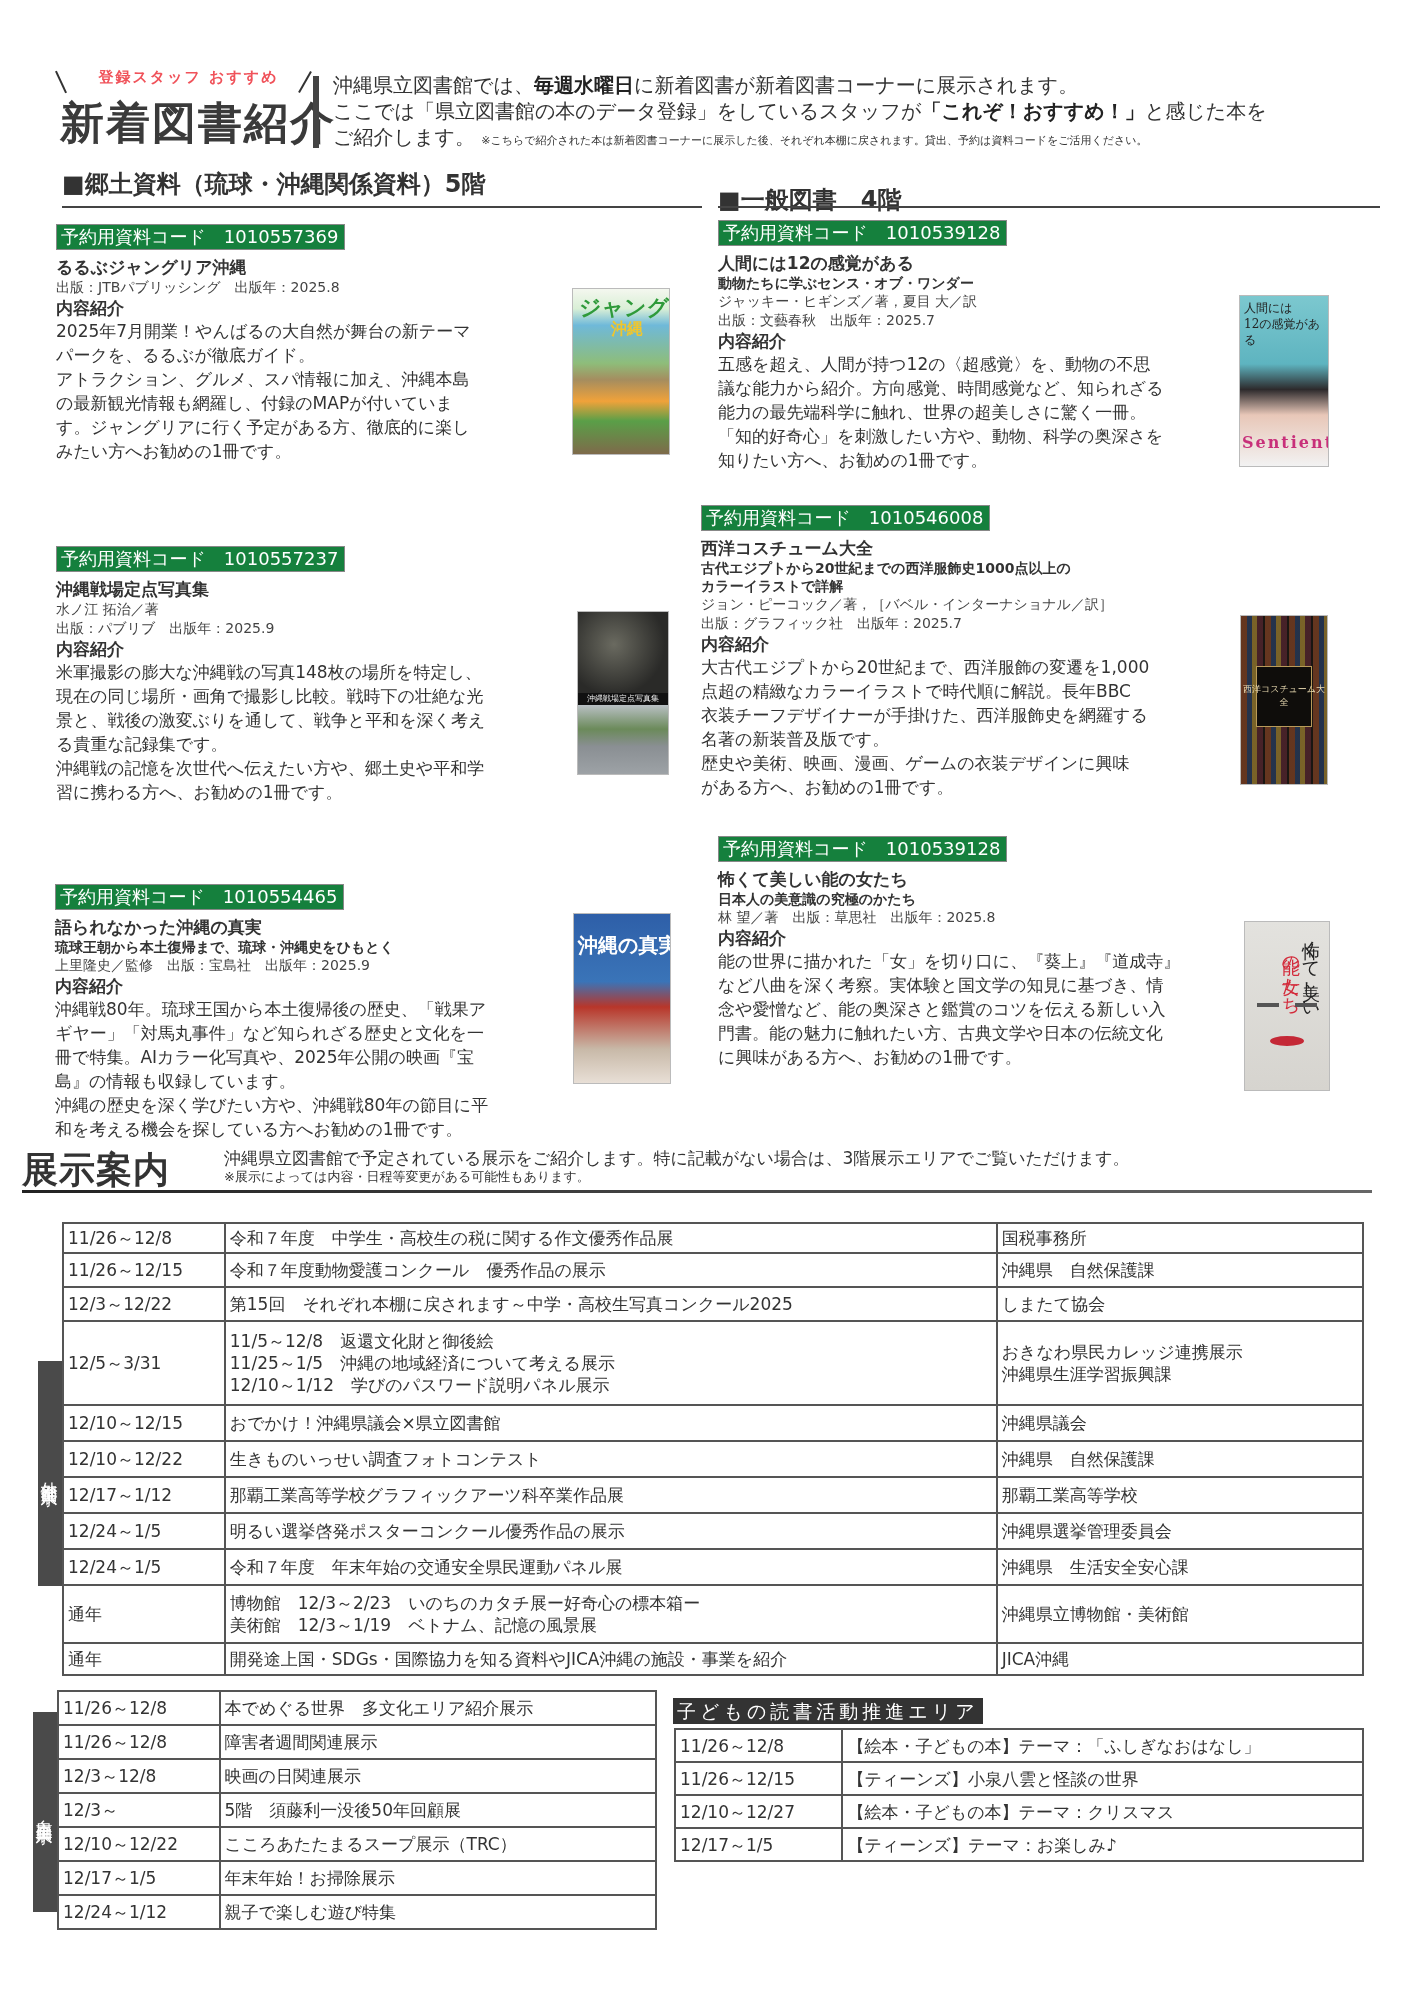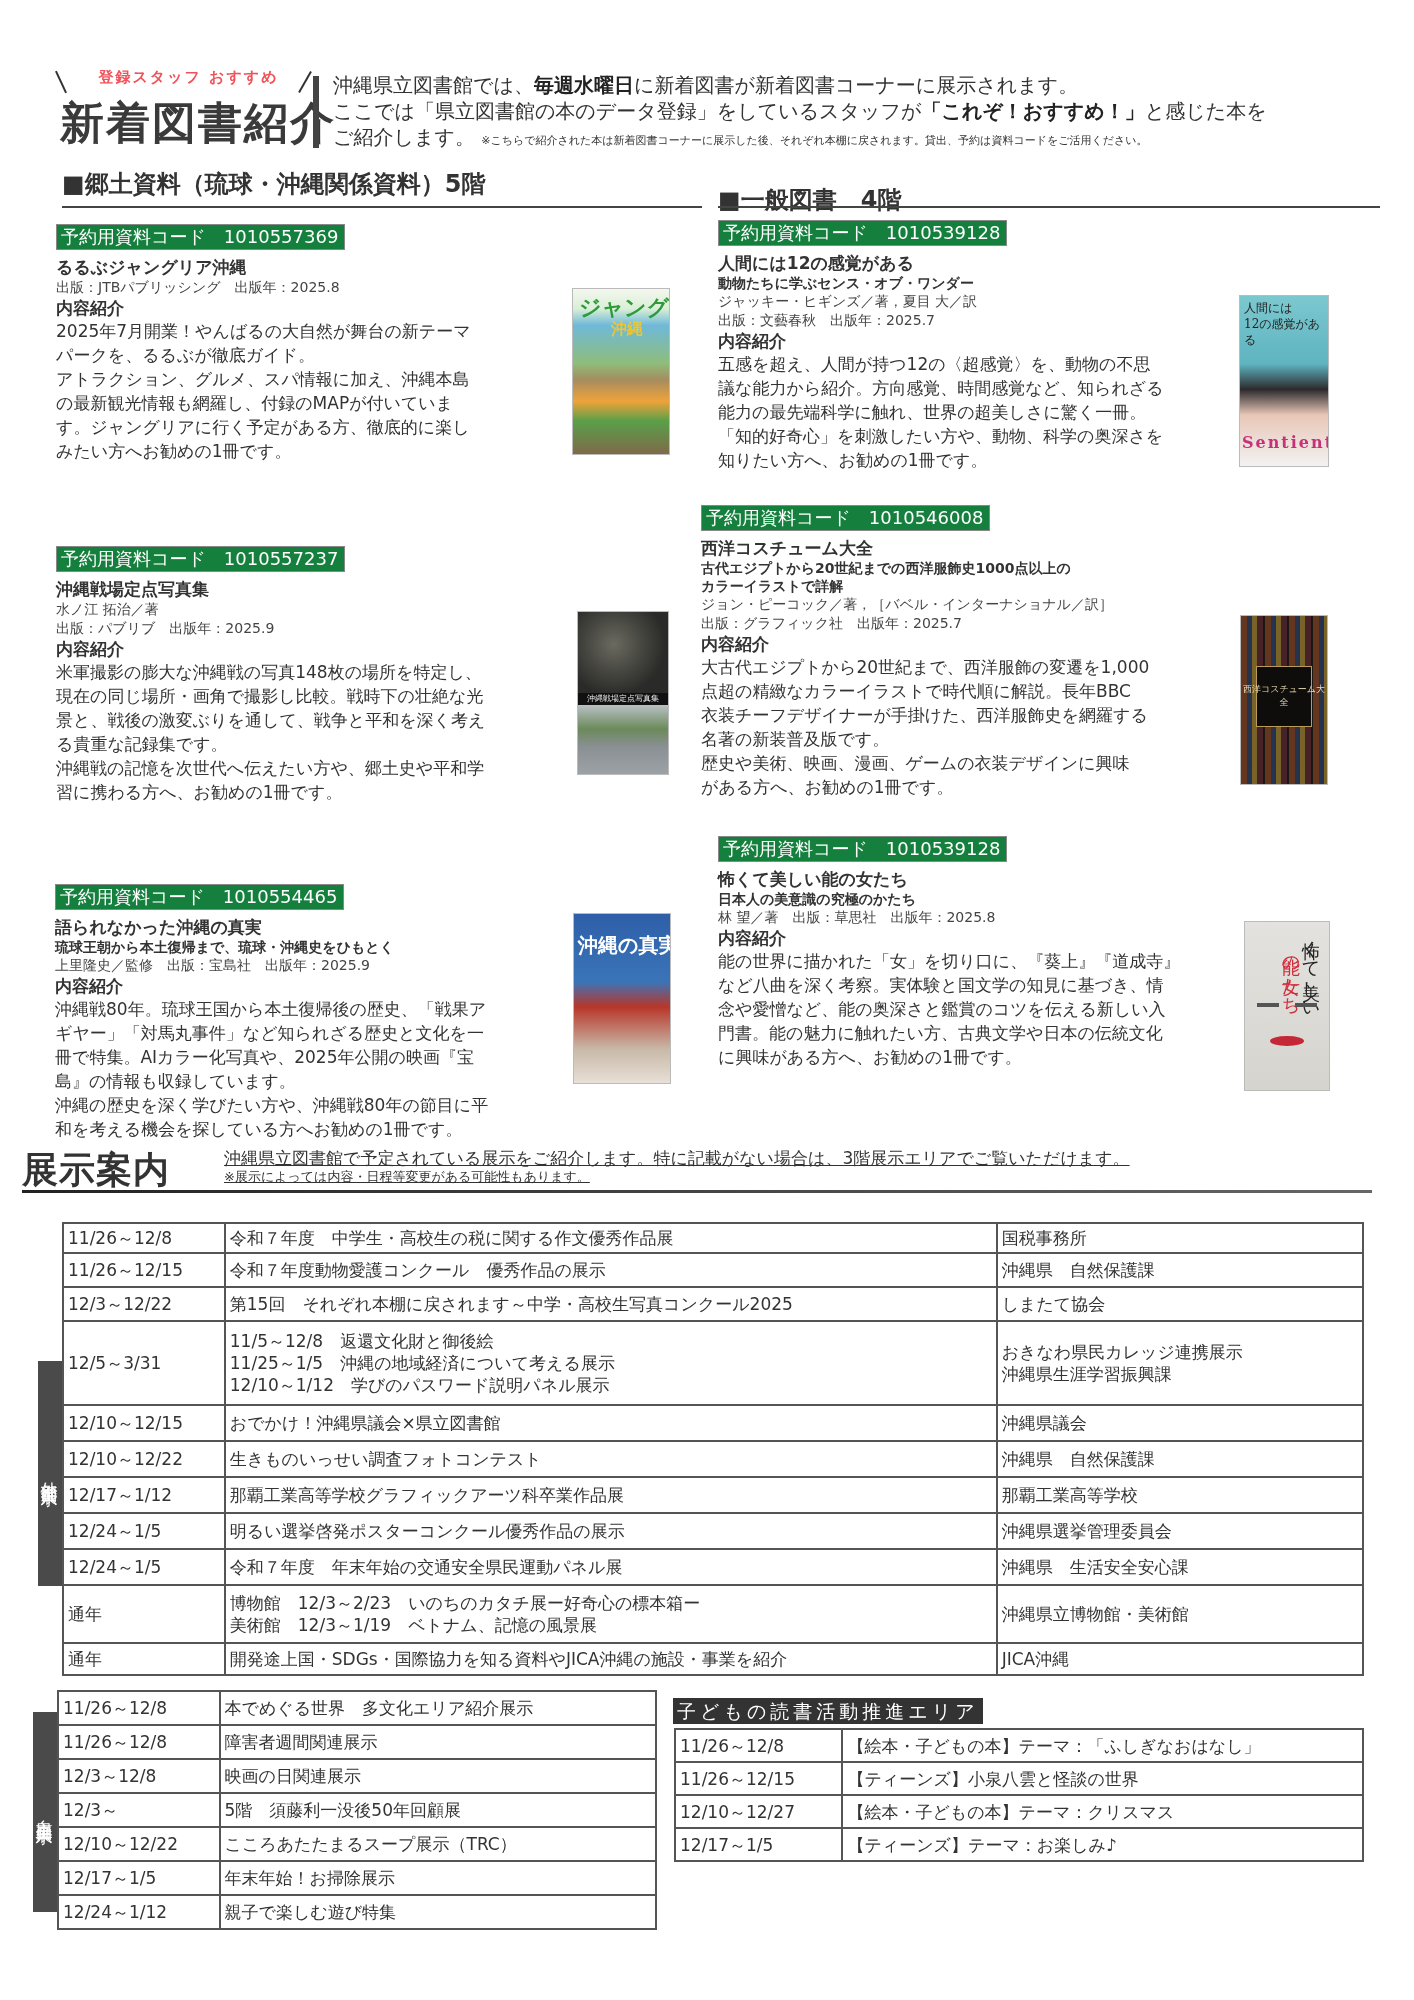--- a/index.html
+++ b/index.html
@@ -50,21 +50,21 @@
   .cover-costume .t1 { position: absolute; left: 0; width: 100%; top: 40%; text-align: center; color: #e8d9b0; font-size: 9px; font-family: "DejaVu Serif", serif; }
   .cover-costume .dots { position: absolute; left: 0; top: 0; width: 100%; height: 100%; background: repeating-linear-gradient(90deg, #a2502a 0 6px, #2d4a7a 6px 11px, #c7a13a 11px 16px, #6b2b3a 16px 22px, #1a1612 22px 24px); opacity: 0.55; }
   .cover-noh { background: linear-gradient(180deg, #e3e2de 0%, #d6d4cf 100%); }
   .cover-noh .t1 { position: absolute; right: 6px; top: 6px; writing-mode: vertical-rl; font-size: 18px; color: #222; font-family: "DejaVu Serif", serif; }
   .cover-noh .t2 { position: absolute; right: 26px; top: 22px; writing-mode: vertical-rl; font-size: 18px; color: #d32a3a; font-family: "DejaVu Serif", serif; }
   .cover-noh .lips { position: absolute; left: 30%; top: 68%; width: 40%; height: 10px; background: #c42836; border-radius: 50%; }
   .cover-noh .eyes { position: absolute; left: 14%; top: 48%; width: 72%; height: 4px; border-left: 22px solid #555; border-right: 22px solid #555; }
 
   
   .exh-title { position: absolute; left: 22px; top: 1146px; font-size: 36px; font-weight: bold; color: #333; white-space: nowrap; letter-spacing: 1px; }
-  .exh-intro { position: absolute; left: 224px; top: 1147px; font-size: 17px; color: #333; line-height: 22px; white-space: nowrap; text-decoration: underline; }
+  .exh-intro { position: absolute; left: 224px; top: 1147px; font-size: 17px; color: #333; line-height: 22px; white-space: nowrap; }
   .exh-intro .small { font-size: 13px; line-height: 16px; }
   .exh-rule { position: absolute; left: 22px; top: 1190px; width: 1350px; height: 3px; background: linear-gradient(90deg, #222, #666); }
 
   table.grid { border-collapse: collapse; position: absolute; font-size: 17px; color: #333; }
   table.grid td { border: 2px solid #555; padding: 0 4px; vertical-align: middle; line-height: 22px; white-space: nowrap; }
   table.grid td.multi { line-height: 22px; padding-top: 2px; padding-bottom: 2px; }
 
   .side-label { position: absolute; background: #4a4a4a; color: #ffffff; font-size: 17px; writing-mode: vertical-rl; text-orientation: upright; text-align: center; letter-spacing: 2px; display: flex; align-items: center; justify-content: center; }
 
   .kids-head { position: absolute; left: 673px; top: 1698px; background: #333333; color: #ffffff; font-size: 19px; letter-spacing: 4px; line-height: 26px; padding: 0 4px; white-space: nowrap; }

